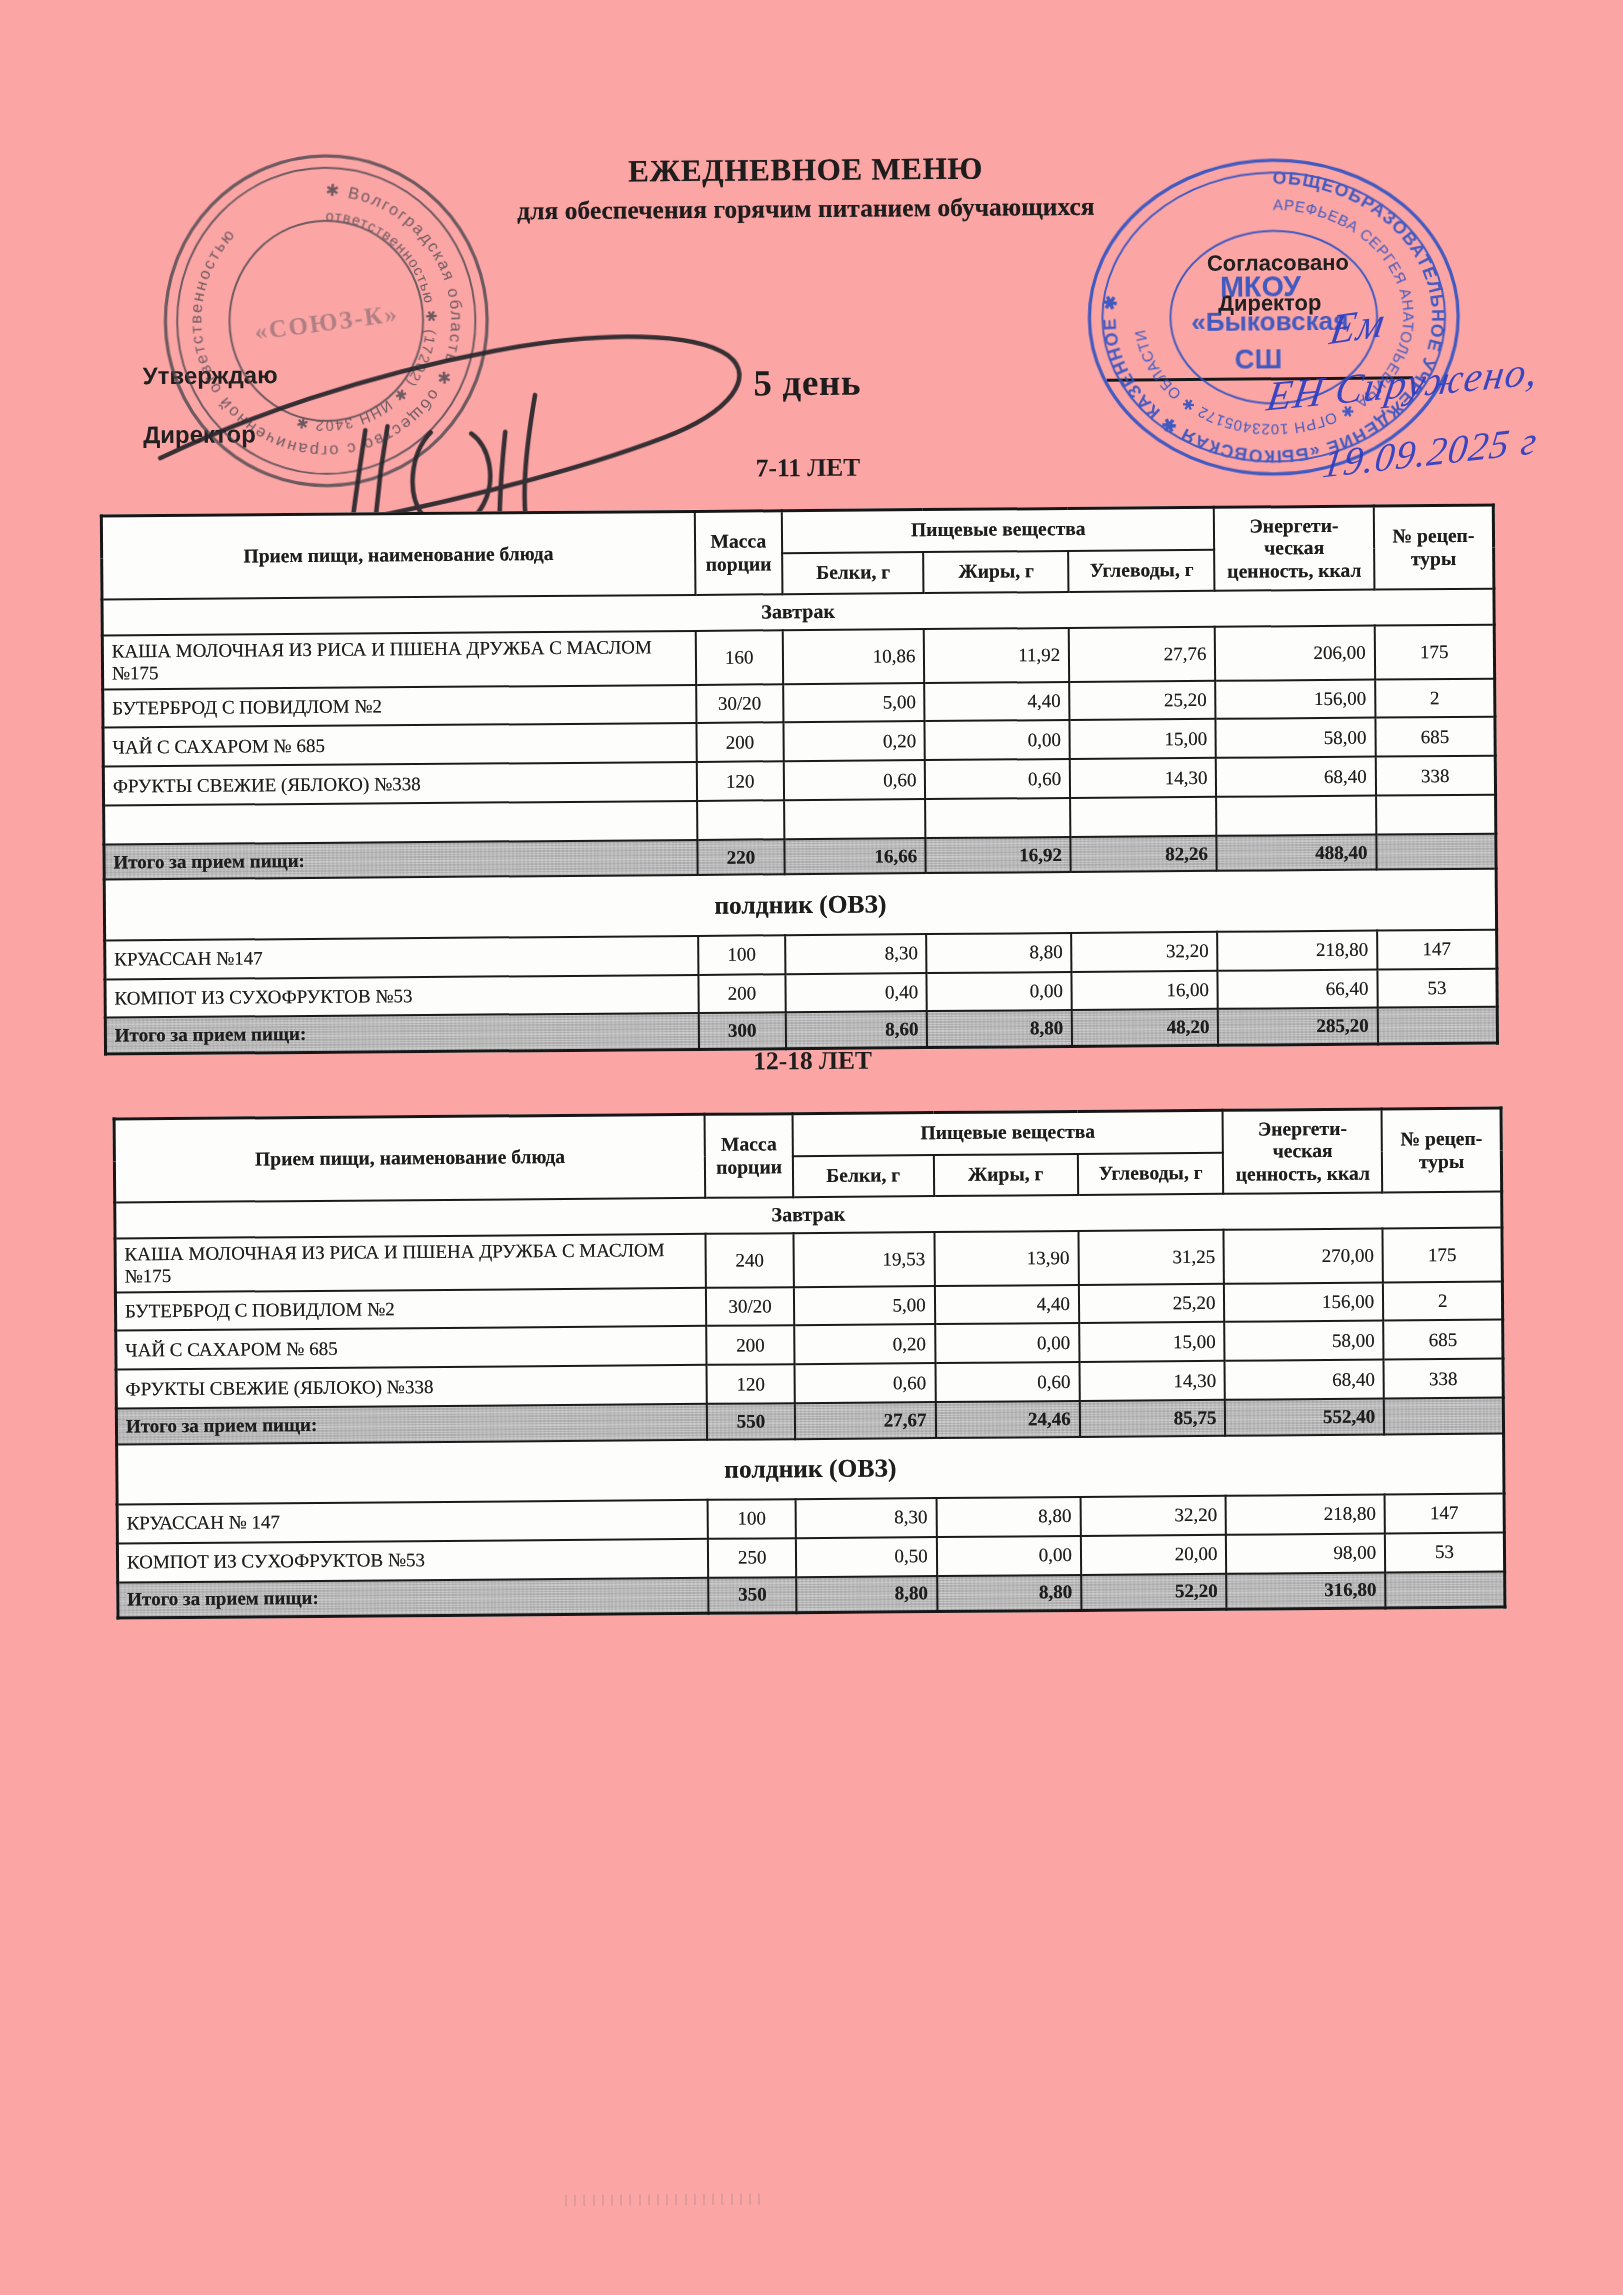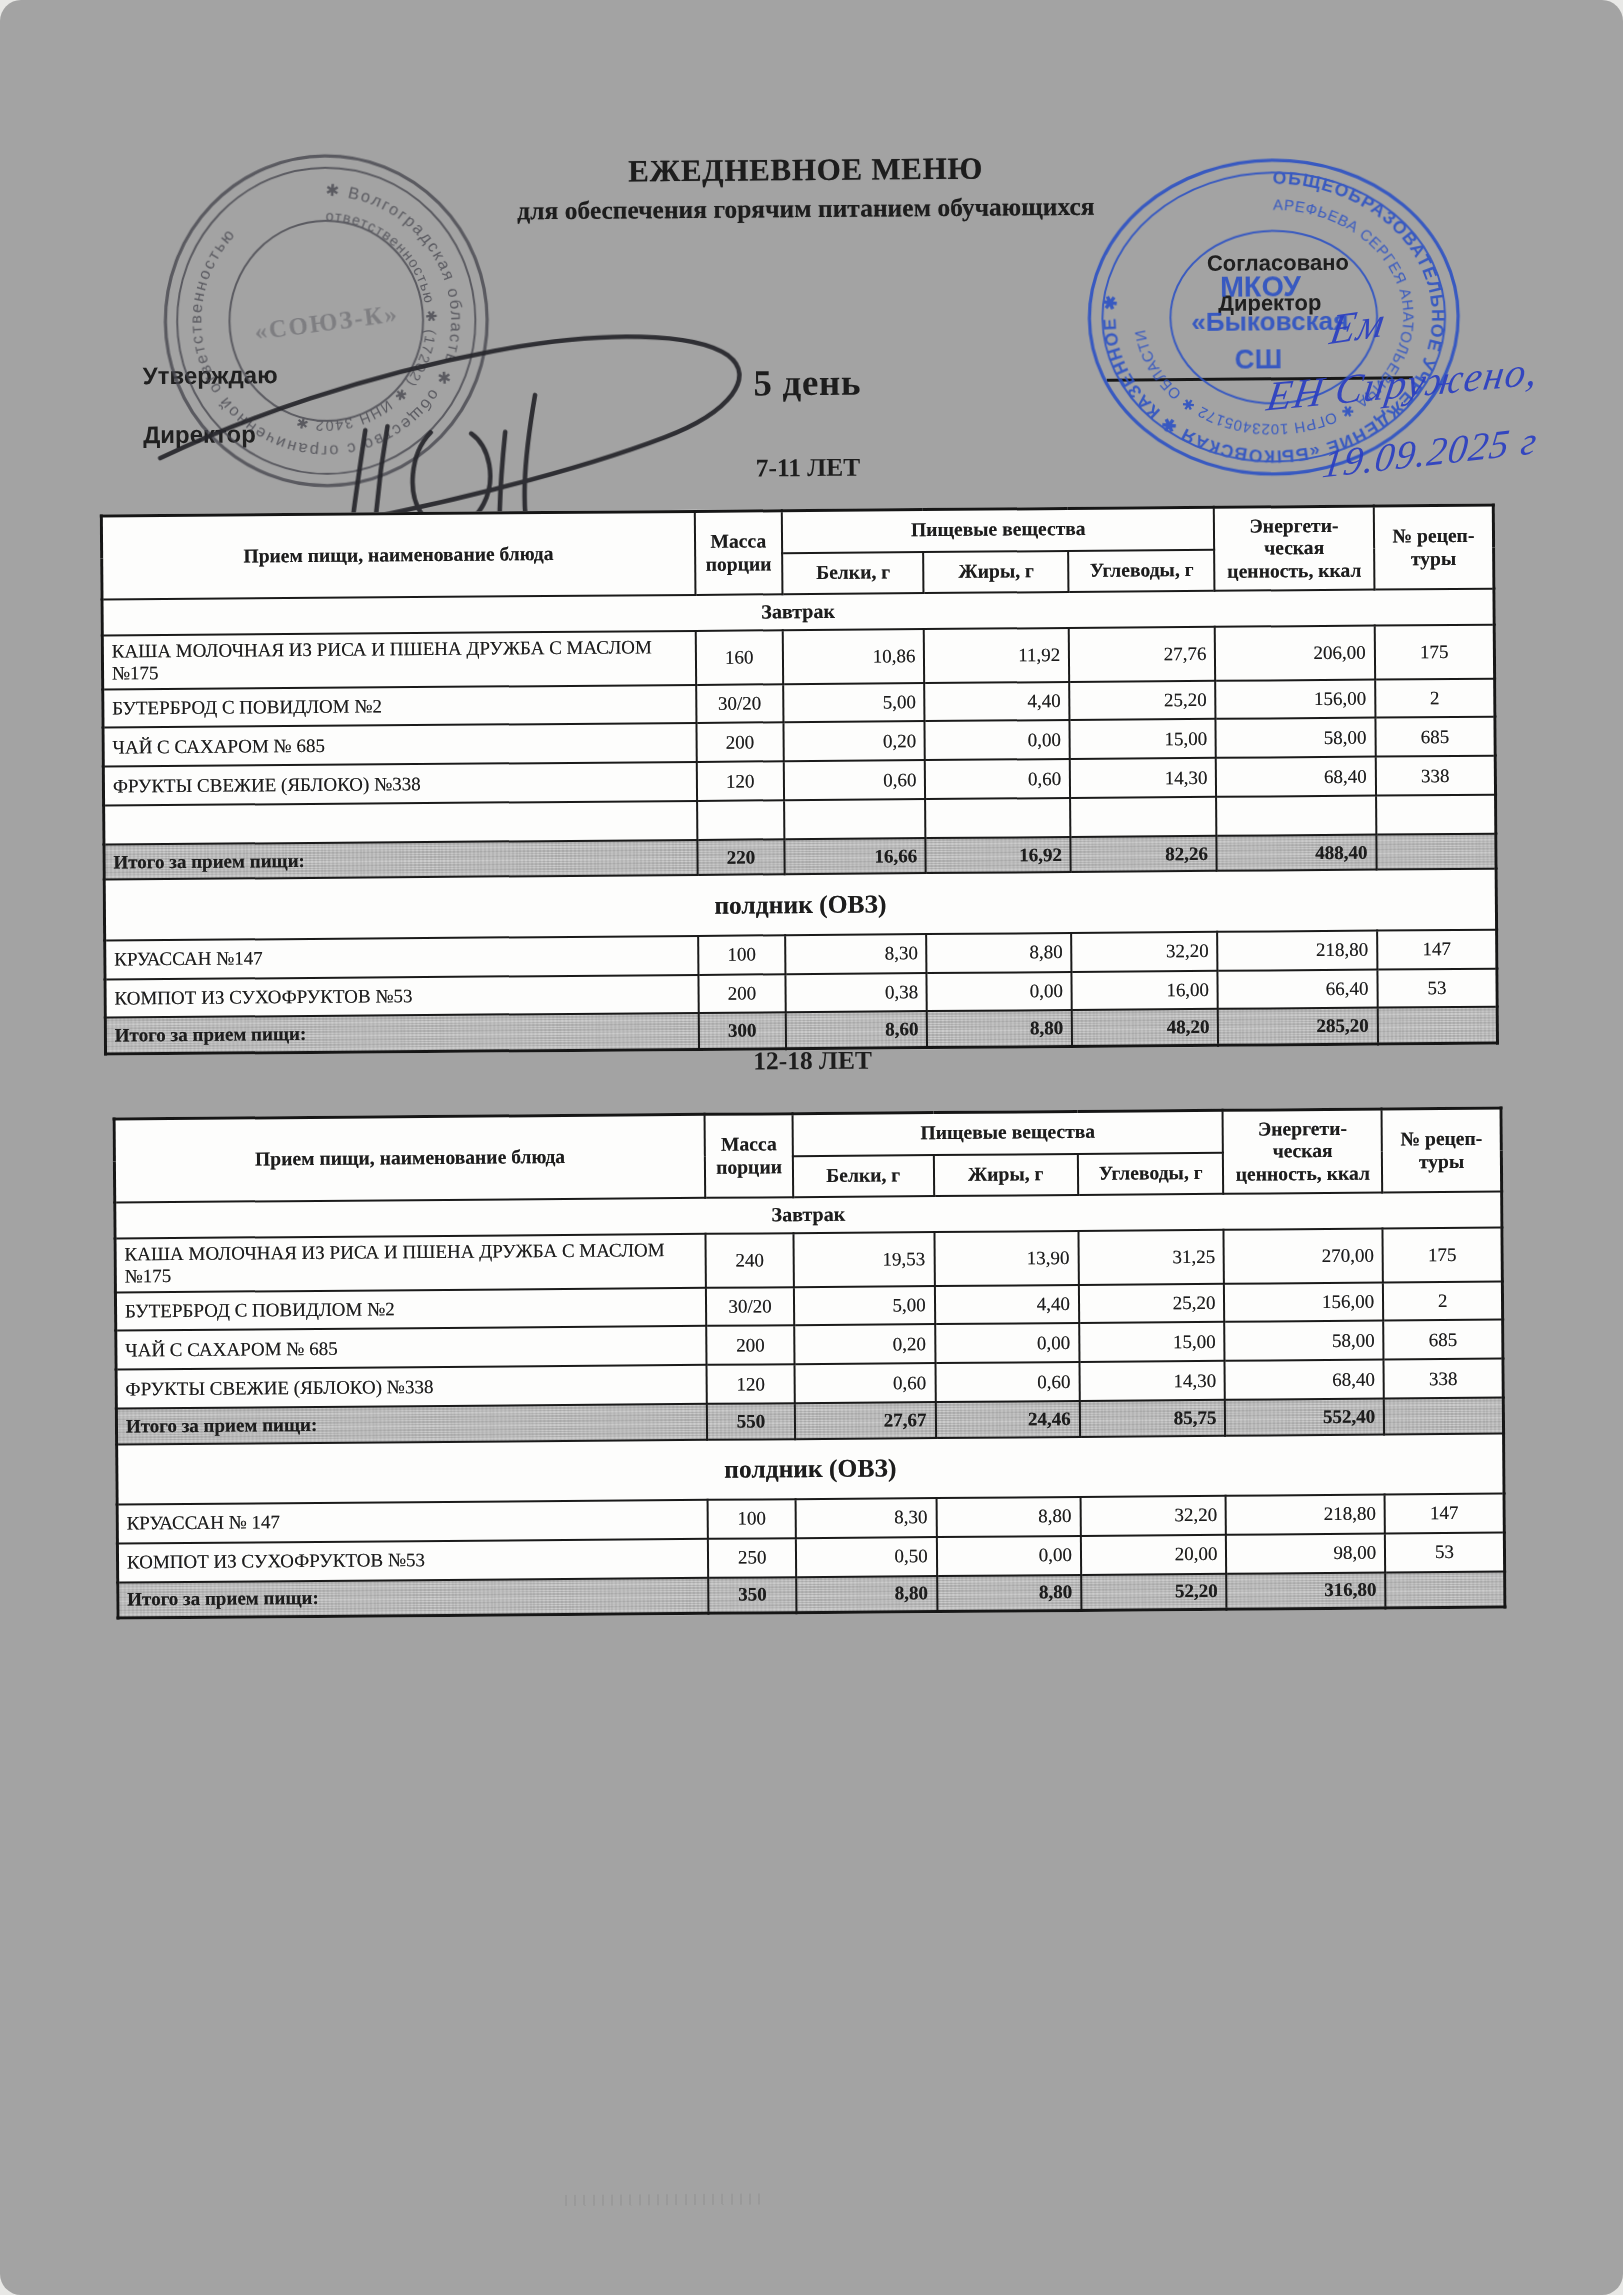--- a/index.html
+++ b/index.html
@@ -1,19 +1,19 @@
 <!DOCTYPE html>
 <html lang="ru" style="font-size:10.5px"><head>
 <meta charset="utf-8">
 <style>
   html,body{margin:0;padding:0;background:#e8e8e6;}
   .page{
     position:relative; width:1623px; height:2295px; margin:0 auto;
-    background:#a3a3a3; overflow:hidden;
-    font-family:"Liberation Serif", serif; color:#1d1d1d;border-radius:21px;
+    background:#fca5a5; overflow:hidden;
+    font-family:"Liberation Serif", serif; color:#1d1d1d;
   }
   .sheet{position:absolute; inset:0; transform:rotate(-0.45deg); transform-origin:50% 40%;}
 
   
   .doc-title{position:absolute; left:0; width:100%; text-align:center; font-weight:bold;}
   #title{top:152px; font-size:31px; letter-spacing:0.7px; text-shadow:0 0 0.7px rgba(0,0,0,.55);}
   #subtitle{top:194px; font-size:25.5px; text-shadow:0 0 0.7px rgba(0,0,0,.5);}
   #day{top:361px; font-size:37px; letter-spacing:0.7px;}
   .age-heading{position:absolute; left:0; width:100%; text-align:center; font-weight:bold; font-size:25.5px;}
   #age0{top:453px;}
@@ -237,21 +237,21 @@
               <td class="ctr">100</td>
               <td class="num">8,30</td>
               <td class="num">8,80</td>
               <td class="num">32,20</td>
               <td class="num">218,80</td>
               <td class="ctr">147</td>
             </tr>
             <tr class="dish-row">
               <td class="name">КОМПОТ ИЗ СУХОФРУКТОВ №53</td>
               <td class="ctr">200</td>
-              <td class="num">0,38</td>
+              <td class="num">0,40</td>
               <td class="num">0,00</td>
               <td class="num">16,00</td>
               <td class="num">66,40</td>
               <td class="ctr">53</td>
             </tr>
             <tr class="total-row">
               <td class="name">Итого за прием пищи:</td>
               <td class="ctr">300</td>
               <td class="num">8,60</td>
               <td class="num">8,80</td>

